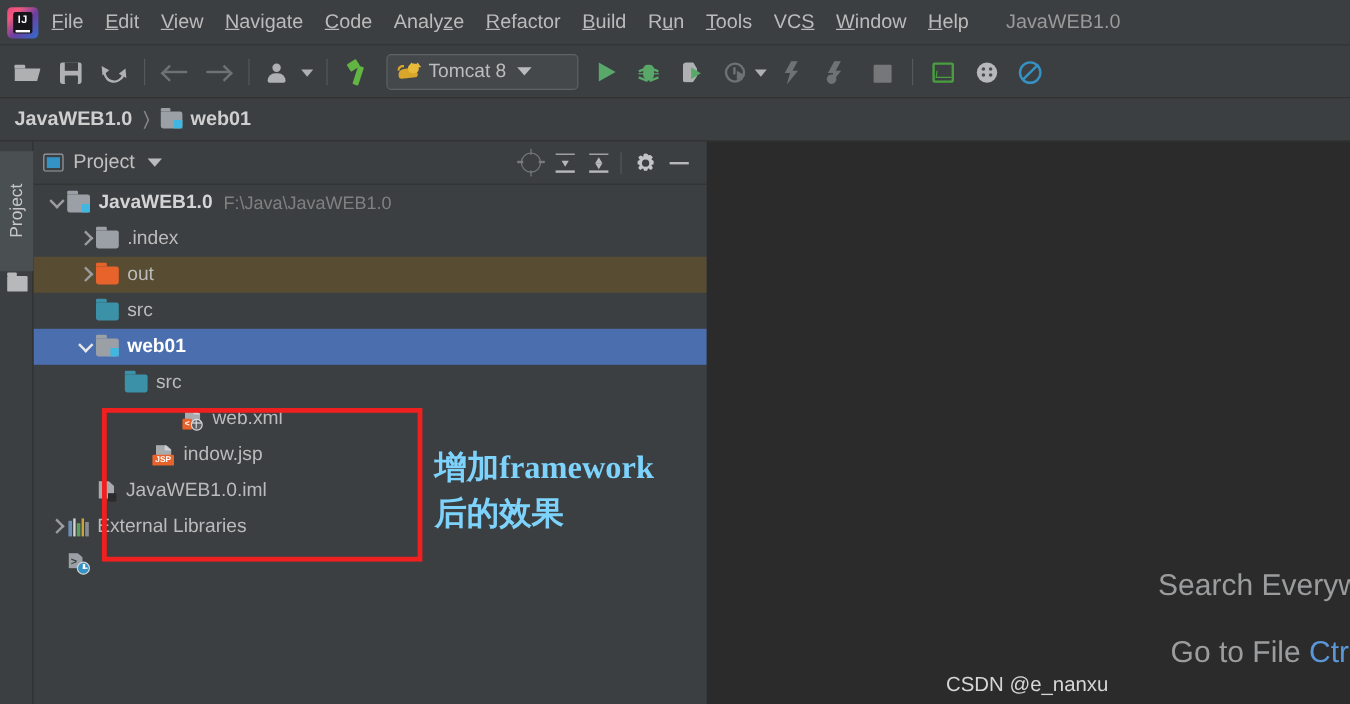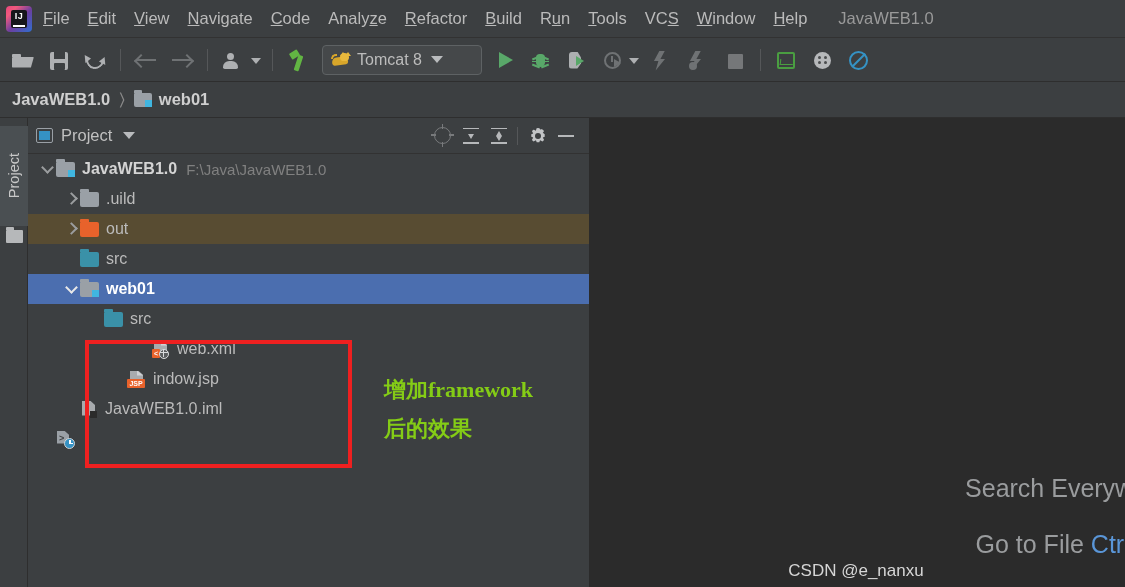--- a/index.html
+++ b/index.html
@@ -286,23 +286,23 @@
   .ind0{width:12px;flex:none;} .ind1{width:36px;flex:none;}
   .ind2{width:60px;flex:none;} .ind3{width:84px;flex:none;}
   .ind4{width:108px;flex:none;}
 
   
   .redbox{
     position:absolute; left:85px; top:340px; width:267px; height:128px;
     border:4px solid #ef2020; pointer-events:none; z-index:40;
   }
   .anno{
-    position:absolute; left:384px; top:370px; z-index:41;
-    color:#84cc16; font-family:"Liberation Serif", serif; font-weight:bold;
-    font-size:22px; line-height:39px; white-space:nowrap;
+    position:absolute; left:362px; top:370px; z-index:41;
+    color:#7dd3fc; font-family:"Liberation Serif", serif; font-weight:bold;
+    font-size:27px; line-height:39px; white-space:nowrap;
   }
 
   
   .editor{
     position:absolute; left:589px; top:118px; width:536px; height:469px;
     background:#2b2b2b; overflow:hidden;
   }
   .hint-se{
     position:absolute; right:-36px; top:356px; color:#9a9c9e; font-size:25px; white-space:nowrap;
   }
@@ -507,21 +507,21 @@
         <span class="rlabel bold">JavaWEB1.0</span>
         <span class="rpath">F:\Java\JavaWEB1.0</span>
       </div>
 
       <div class="row">
         <div class="ind1"></div>
         <div class="chev"></div>
         <div class="fold gray">
             <div class="base"></div>
           </div>
-        <span class="rlabel">.uild</span>
+        <span class="rlabel">.index</span>
       </div>
 
       <div class="row excl">
         <div class="ind1"></div>
         <div class="chev"></div>
         <div class="fold orange">
             <div class="base"></div>
           </div>
         <span class="rlabel">out</span>
       </div>
@@ -582,20 +582,32 @@
       <div class="row">
         <div class="ind1"></div>
         <div class="chev none"></div>
         <div class="imlic">
             <div class="pg"></div>
             <div class="cor"></div>
           </div>
         <span class="rlabel">JavaWEB1.0.iml</span>
       </div>
 
+      <div class="row">
+        <div class="ind0"></div>
+        <div class="chev"></div>
+        <div class="libic">
+            <i></i>
+            <i></i>
+            <i></i>
+            <i></i>
+            <i></i>
+          </div>
+        <span class="rlabel">External Libraries</span>
+      </div>
 
       <div class="row">
         <div class="ind0"></div>
         <div class="chev none"></div>
         <div class="scric">
           <div class="pg"></div>
             <div class="gt">&gt;</div>
             <div class="clk"></div>
         </div>
       </div>

